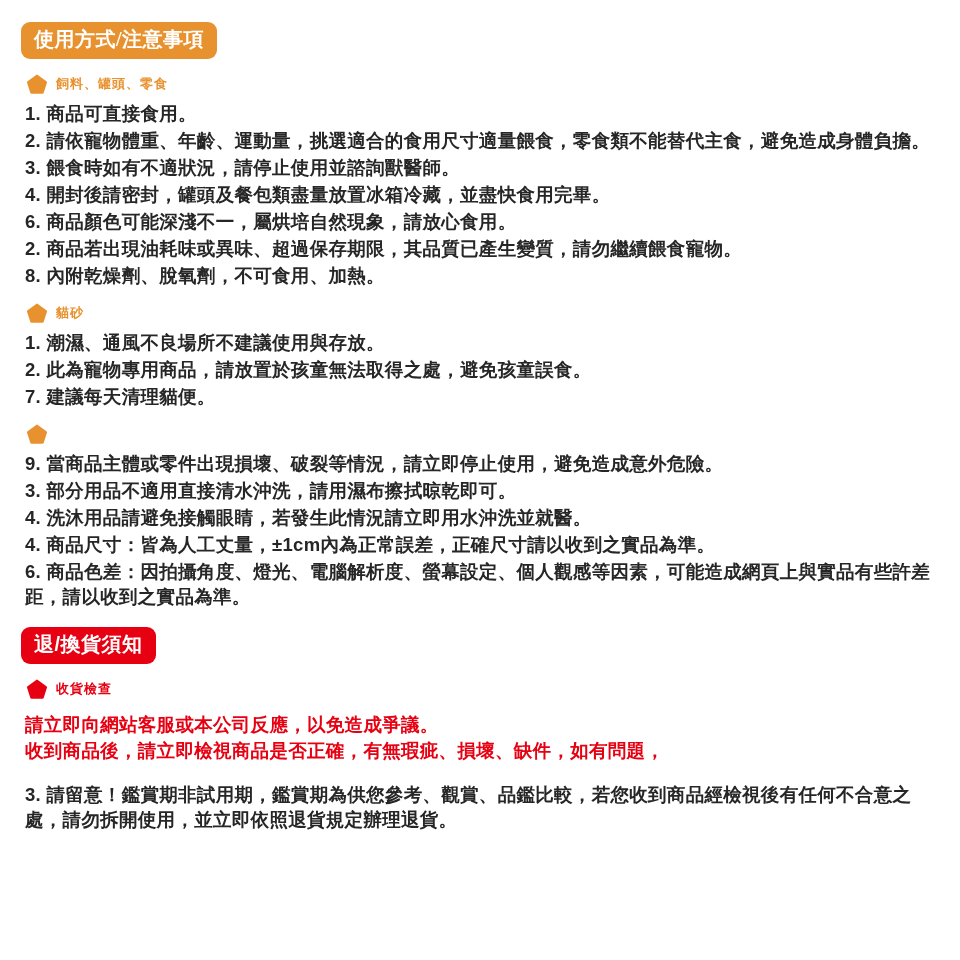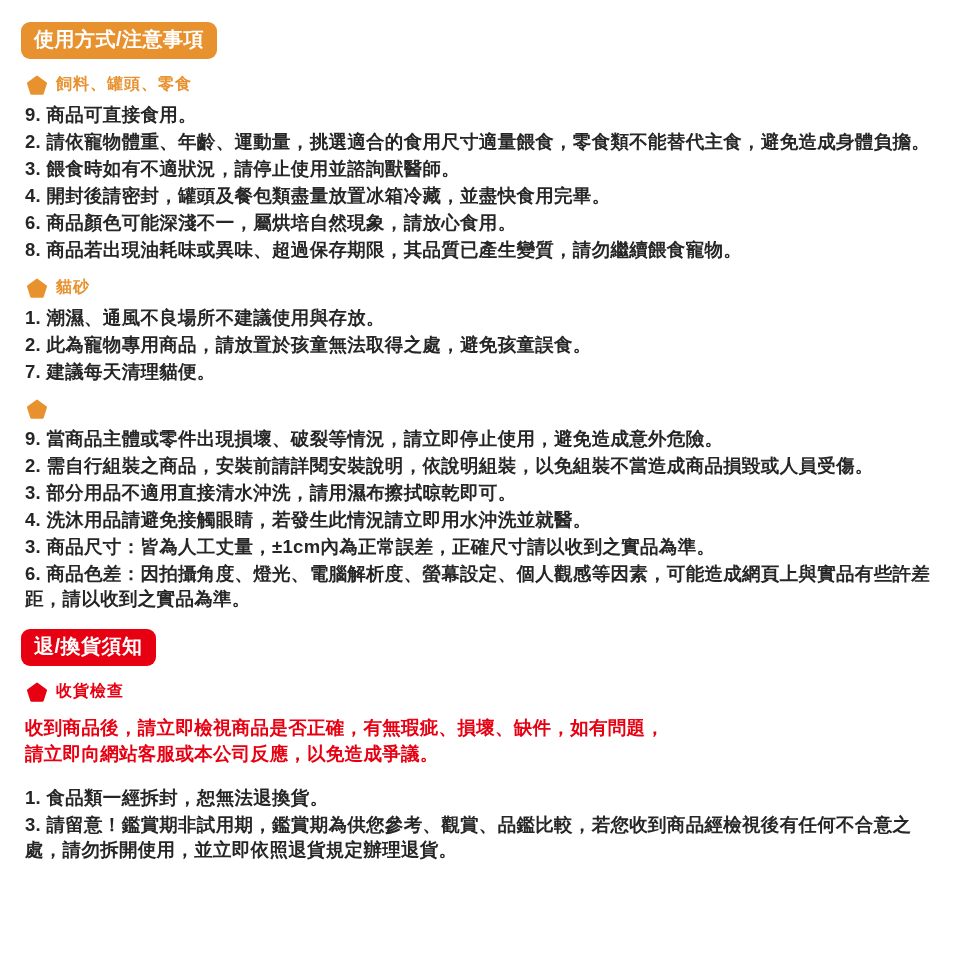--- a/index.html
+++ b/index.html
@@ -19,27 +19,27 @@
   .page{padding:22px 24px 0 21px;}
   .badge{
     display:inline-block;
     color:#ffffff;
     font-size:20px;
     line-height:1.15;
     padding:6px 13px 8px;
     border-radius:9px;
     letter-spacing:0.5px;
   }
-  .badge-orange{background:var(--orange,#E8922F);}
+  .badge-orange{background:var(--orange,#E8922F);font-family:Liberation Serif, serif;}
   .badge-red{background:var(--red,#E60012);}
   .sec-head{
     display:flex;
-    align-items:flex-end;
+    align-items:center;
     gap:9px;
-    font-size:16px;
+    font-size:13px;
     margin:15px 0 7px 6px;
     letter-spacing:1px;
   }
   .sec-head.orange{color:var(--orange,#E8922F);}
   .sec-head.red{color:var(--red,#E60012);}
   .pent-icon{flex:0 0 auto;display:block;}
   .pent-icon.orange{color:var(--orange,#E8922F);}
   .pent-icon.red{color:var(--red,#E60012);}
   .item{
     font-size:18.5px;
@@ -67,26 +67,27 @@
   <div class="usage-block">
     <div class="badge badge-orange">使用方式/注意事項</div>
 
     <div class="section">
       <div class="sec-head orange">
         <svg class="pent-icon orange" width="20" height="20" viewBox="0 0 100 100" aria-hidden="true">
           <polygon points="50,10 93,42 77,92 23,92 7,42" fill="currentColor" stroke="currentColor" stroke-width="14" stroke-linejoin="round"></polygon>
         </svg>
         <span>飼料、罐頭、零食</span>
       </div>
-      <p class="item">9. 商品可直接食用。</p>
+      <p class="item">1. 商品可直接食用。</p>
       <p class="item">2. 請依寵物體重、年齡、運動量，挑選適合的食用尺寸適量餵食，零食類不能替代主食，避免造成身體負擔。</p>
       <p class="item">3. 餵食時如有不適狀況，請停止使用並諮詢獸醫師。</p>
       <p class="item">4. 開封後請密封，罐頭及餐包類盡量放置冰箱冷藏，並盡快食用完畢。</p>
       <p class="item">6. 商品顏色可能深淺不一，屬烘培自然現象，請放心食用。</p>
-      <p class="item">8. 商品若出現油耗味或異味、超過保存期限，其品質已產生變質，請勿繼續餵食寵物。</p>
+      <p class="item">2. 商品若出現油耗味或異味、超過保存期限，其品質已產生變質，請勿繼續餵食寵物。</p>
+      <p class="item">8. 內附乾燥劑、脫氧劑，不可食用、加熱。</p>
     </div>
 
     <div class="section">
       <div class="sec-head orange">
         <svg class="pent-icon orange" width="20" height="20" viewBox="0 0 100 100" aria-hidden="true">
           <polygon points="50,10 93,42 77,92 23,92 7,42" fill="currentColor" stroke="currentColor" stroke-width="14" stroke-linejoin="round"></polygon>
         </svg>
         <span>貓砂</span>
       </div>
       <p class="item">1. 潮濕、通風不良場所不建議使用與存放。</p>
@@ -94,41 +95,39 @@
       <p class="item">7. 建議每天清理貓便。</p>
     </div>
 
     <div class="section">
       <div class="sec-head orange">
         <svg class="pent-icon orange" width="20" height="20" viewBox="0 0 100 100" aria-hidden="true">
           <polygon points="50,10 93,42 77,92 23,92 7,42" fill="currentColor" stroke="currentColor" stroke-width="14" stroke-linejoin="round"></polygon>
         </svg>
       </div>
       <p class="item">9. 當商品主體或零件出現損壞、破裂等情況，請立即停止使用，避免造成意外危險。</p>
-      <p class="item">2. 需自行組裝之商品，安裝前請詳閱安裝說明，依說明組裝，以免組裝不當造成商品損毀或人員受傷。</p>
       <p class="item">3. 部分用品不適用直接清水沖洗，請用濕布擦拭晾乾即可。</p>
       <p class="item">4. 洗沐用品請避免接觸眼睛，若發生此情況請立即用水沖洗並就醫。</p>
-      <p class="item">3. 商品尺寸：皆為人工丈量，±1cm內為正常誤差，正確尺寸請以收到之實品為準。</p>
+      <p class="item">4. 商品尺寸：皆為人工丈量，±1cm內為正常誤差，正確尺寸請以收到之實品為準。</p>
       <p class="item">6. 商品色差：因拍攝角度、燈光、電腦解析度、螢幕設定、個人觀感等因素，可能造成網頁上與實品有些許差距，請以收到之實品為準。</p>
     </div>
   </div>
 
   <div class="returns-block">
     <div class="badge badge-red">退/換貨須知</div>
 
     <div class="section">
       <div class="sec-head red">
         <svg class="pent-icon red" width="20" height="20" viewBox="0 0 100 100" aria-hidden="true">
           <polygon points="50,10 93,42 77,92 23,92 7,42" fill="currentColor" stroke="currentColor" stroke-width="14" stroke-linejoin="round"></polygon>
         </svg>
         <span>收貨檢查</span>
       </div>
       <p class="red-note">
+        <span class="line">請立即向網站客服或本公司反應，以免造成爭議。</span>
         <span class="line">收到商品後，請立即檢視商品是否正確，有無瑕疵、損壞、缺件，如有問題，</span>
-        <span class="line">請立即向網站客服或本公司反應，以免造成爭議。</span>
       </p>
-      <p class="item">1. 食品類一經拆封，恕無法退換貨。</p>
       <p class="item">3. 請留意！鑑賞期非試用期，鑑賞期為供您參考、觀賞、品鑑比較，若您收到商品經檢視後有任何不合意之處，請勿拆開使用，並立即依照退貨規定辦理退貨。</p>
 
     </div>
   </div>
 
 </div>
 
 </body></html>

